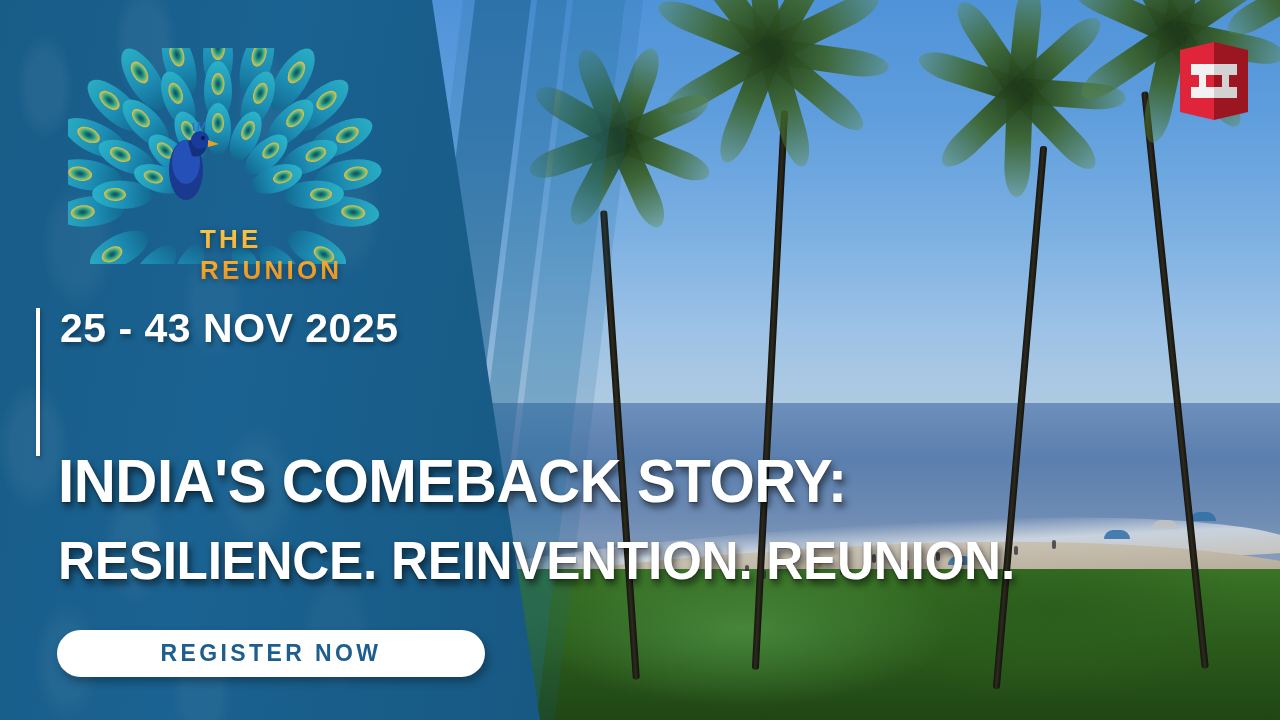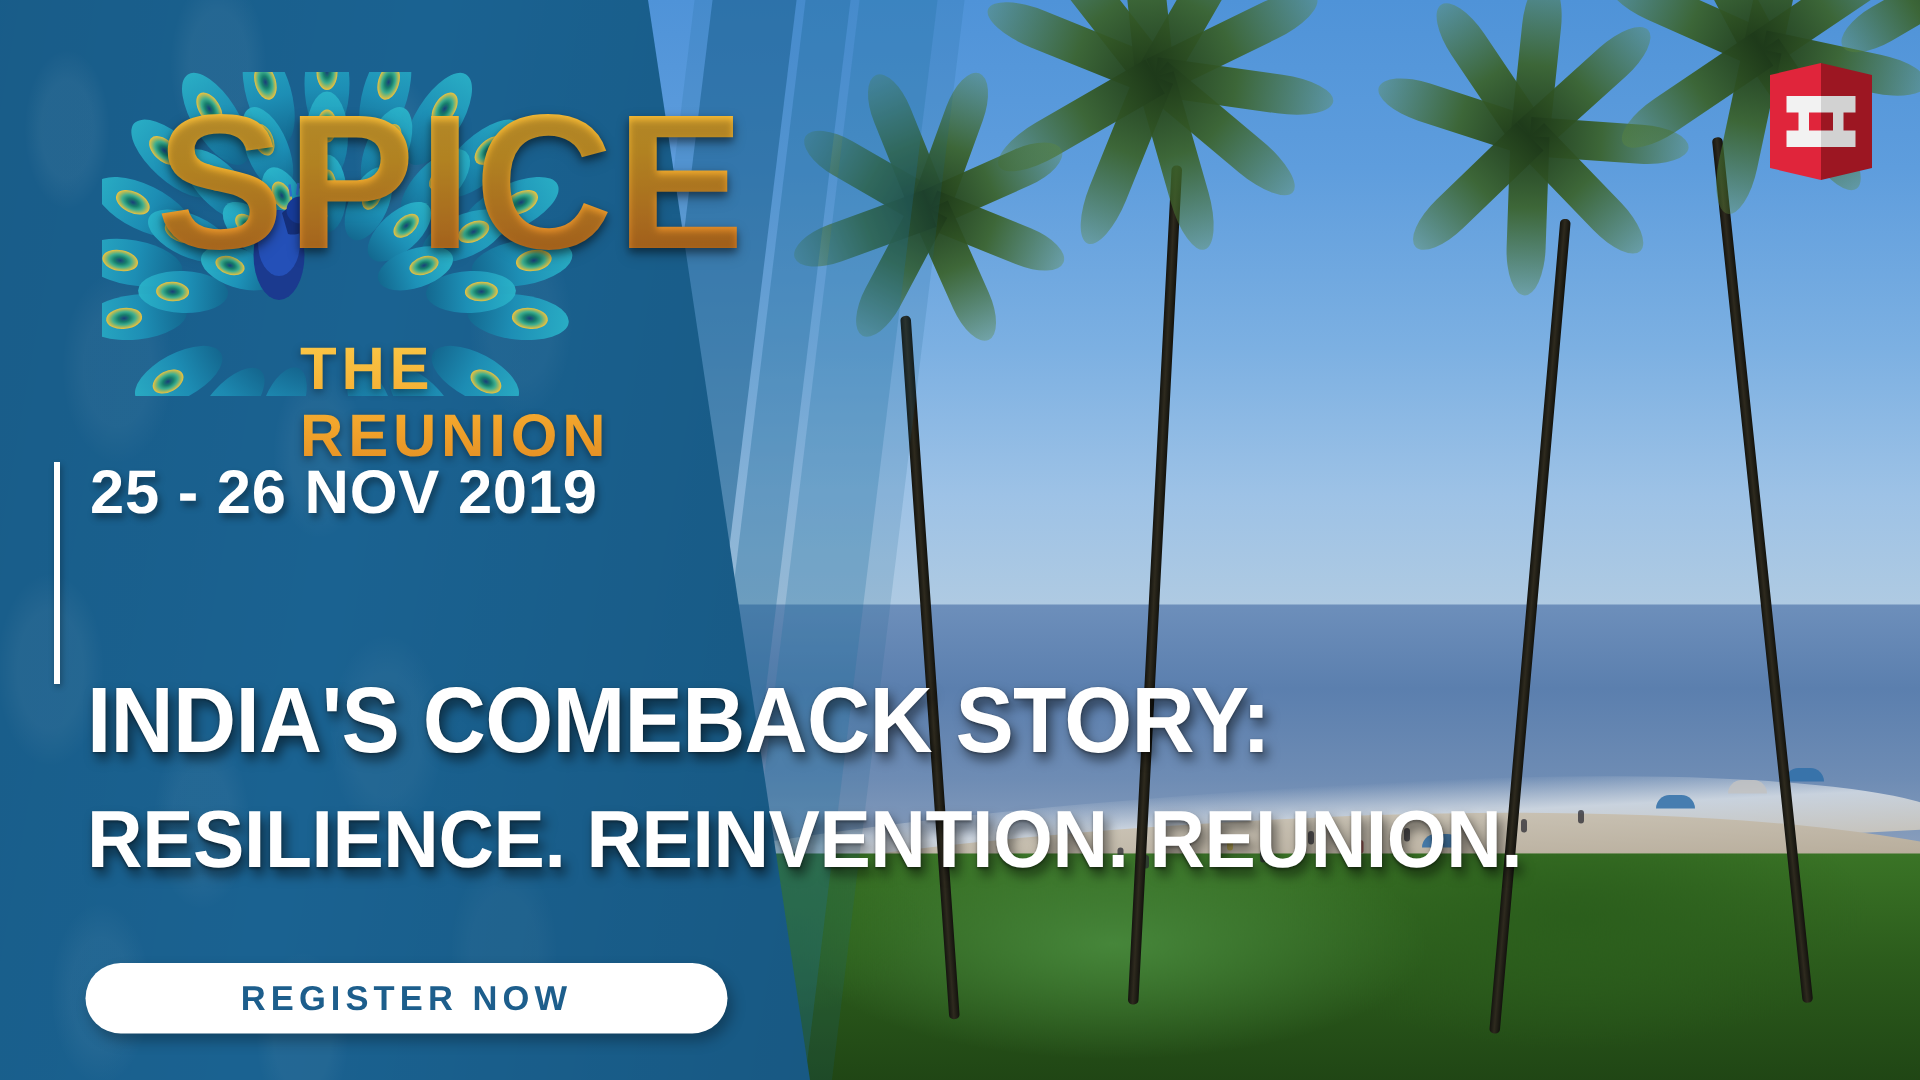--- a/index.html
+++ b/index.html
@@ -123,21 +123,21 @@
     font-weight:700; font-size:128px; line-height:1;
     letter-spacing:2px;
     background:linear-gradient(178deg,#f9c33e 0%,#f6b52f 38%,#e8922a 72%,#d2701d 100%);
     -webkit-background-clip:text; background-clip:text; color:transparent;
     text-shadow:0 3px 5px rgba(0,0,0,.28);
     filter:drop-shadow(0 3px 4px rgba(0,0,0,.35));
   }
   .reunion-text {
     position:absolute; left:142px; top:190px;
     font-family:"Liberation Sans", sans-serif;
-    font-weight:700; font-size:40px; letter-spacing:3.2px;
+    font-weight:700; font-size:26px; letter-spacing:3.2px;
     background:linear-gradient(178deg,#fbc948 0%,#f2a52c 62%,#e08a22 100%);
     -webkit-background-clip:text; background-clip:text; color:transparent;
     filter:drop-shadow(0 2px 3px rgba(0,0,0,.4));
   }
 
   
   .accent-bar {
     position:absolute; left:36px; top:308px; width:4px; height:148px;
     background:#ffffff; box-shadow:1px 2px 4px rgba(0,0,0,.32);
   }
@@ -169,21 +169,20 @@
     transform:scaleX(.95); transform-origin:left center;
     text-shadow:3px 5px 8px rgba(0,0,0,.55), 0 1px 2px rgba(0,0,0,.4);
   }
 
   
   .cta {
     position:absolute; left:57px; top:630px; width:428px; height:47px;
     background:#fff; border:none; border-radius:24px; cursor:pointer;
     display:flex; align-items:center; justify-content:center;
     box-shadow:3px 5px 9px rgba(0,0,0,.30);
-    margin-top:12px;
   }
   .cta span {
     color:#1d5e8c; font-weight:700; font-size:23px; letter-spacing:3.4px;
   }
 
   
   .corner-logo { position:absolute; right:28px; top:38px; width:76px; height:86px; }
 </style>
 </head>
 <body>
@@ -469,27 +468,26 @@
         <ellipse cx="0" cy="18" rx="14" ry="22" fill="#2450b8"></ellipse>
         <path d="M2,-2 C10,-10 18,-8 20,0 C22,8 14,14 6,12 Z" fill="#15307d"></path>
         <circle cx="14" cy="-4" r="9" fill="#173c9b"></circle>
         <path d="M22,-4 L33,0 L22,3 Z" fill="#e8a02a"></path>
         <circle cx="17" cy="-6" r="2" fill="#0b1c45"></circle>
         <path d="M12,-14 l1,-8 M16,-15 l3,-7 M8,-13 l-1,-8" stroke="#2f6fd0" stroke-width="1.6" fill="none"></path>
       </g>
     </svg>
 
     <div class="wordmark">
-      <div class="spice-text">SPICE</div>
       <div class="reunion-text">THE REUNION</div>
     </div>
   </div>
 
   <div class="accent-bar"></div>
-  <div class="date">25 - 26 NOV 2019</div>
+  <div class="date">25 - 43 NOV 2025</div>
 
   <div class="headline">INDIA'S COMEBACK STORY:</div>
   <div class="subhead">RESILIENCE. REINVENTION. REUNION.</div>
 
   <button class="cta">
     <span>REGISTER NOW</span>
   </button>
 
   <svg class="corner-logo" viewBox="0 0 76 86">
     <path d="M4,12 L38,4 L38,82 L4,74 Z" fill="#e0253b"></path>

